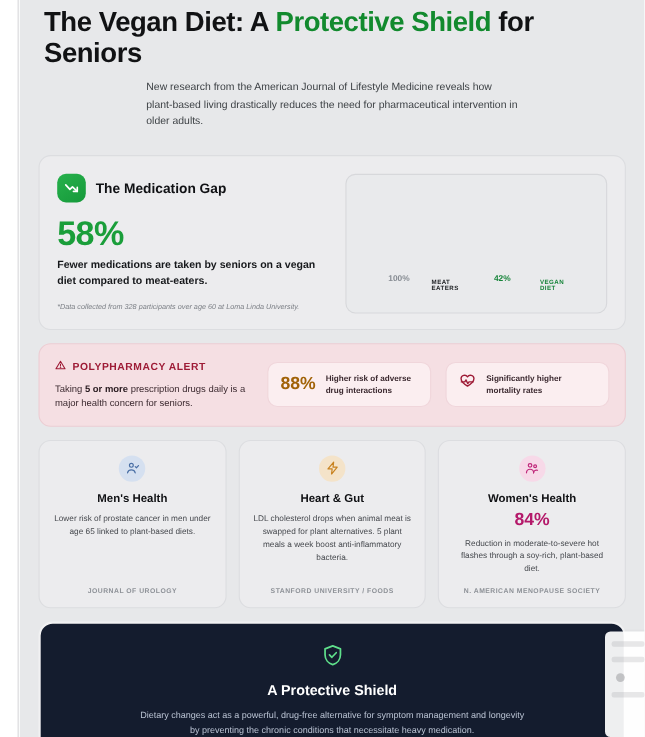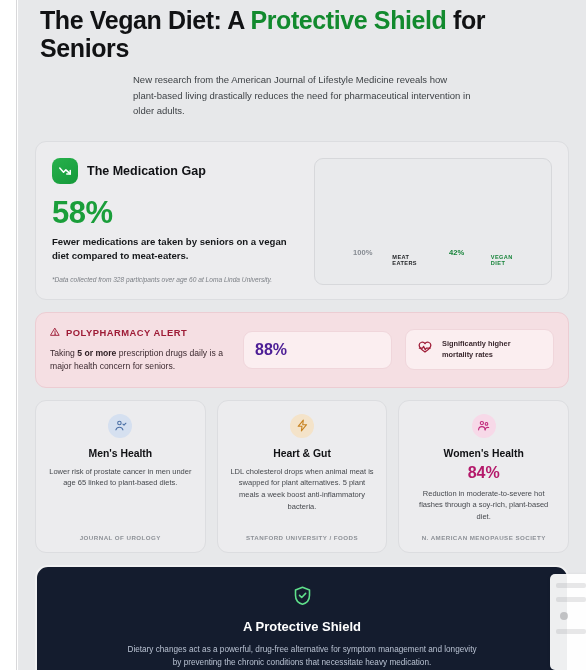--- a/index.html
+++ b/index.html
@@ -111,21 +111,21 @@
   }
   .alert-body {
     margin-top: 8px; font-size: 8.6px; line-height: 1.52; color: #3c2a30;
   }
   .alert-body b { color: #2a1c21; }
   .pill {
     flex: 1; background: #fbeef0; border: 1px solid #f0d6db;
     border-radius: 9px; padding: 9px 11px;
     display: flex; align-items: center; gap: 9px; min-height: 38px;
   }
-  .pill-num { font-size: 16px; font-weight: 700; color: #4c1d95; line-height: 1; flex: none; }
+  .pill-num { font-size: 16px; font-weight: 700; color: #a16207; line-height: 1; flex: none; }
   .pill-txt { font-size: 7.4px; line-height: 1.45; font-weight: 700; color: #3c2a30; }
 
   
   .trio { margin: 12px 5px 0; display: flex; gap: 11px; }
   .tcard {
     flex: 1; padding: 13px 12px 11px;
     display: flex; flex-direction: column; align-items: center; text-align: center;
     min-height: 131px;
   }
   .tcard-icon {
@@ -233,20 +233,21 @@
                 <circle cx="12" cy="17" r=".6" fill="#9e1b36"></circle>
               </svg>
           </span>
           <span>POLYPHARMACY ALERT</span>
         </div>
         <div class="alert-body"><span>Taking </span><b>5 or more</b><span> prescription drugs daily is a major health concern for seniors.</span></div>
       </div>
 
       <div class="pill">
         <span class="pill-num">88%</span>
+        <span class="pill-txt">Higher risk of adverse drug interactions</span>
       </div>
 
       <div class="pill">
         <span>
           <svg width="16" height="16" viewBox="0 0 24 24" fill="none" stroke="#9e1b36" stroke-width="1.9" stroke-linecap="round" stroke-linejoin="round">
               <path d="M20.8 7.6a4.8 4.8 0 0 0-8.8-2.2 4.8 4.8 0 0 0-8.8 2.2c0 5 8.8 10.4 8.8 10.4s8.8-5.4 8.8-10.4z"></path>
               <polyline points="3.6 12.3 8.3 12.3 10 9.6 12.4 14.6 14 12.3 19.6 12.3"></polyline>
             </svg>
         </span>
         <span class="pill-txt">Significantly higher mortality rates</span>

